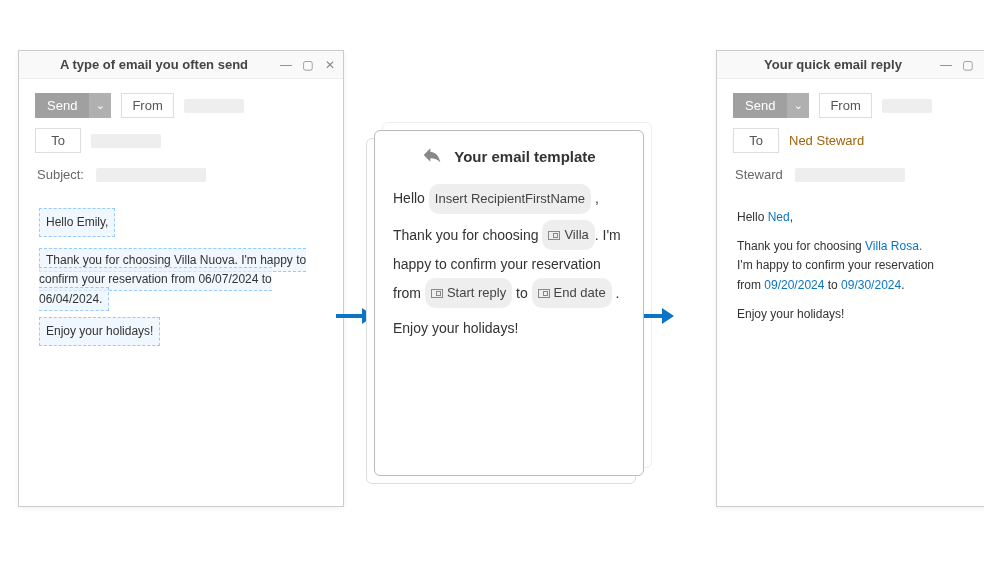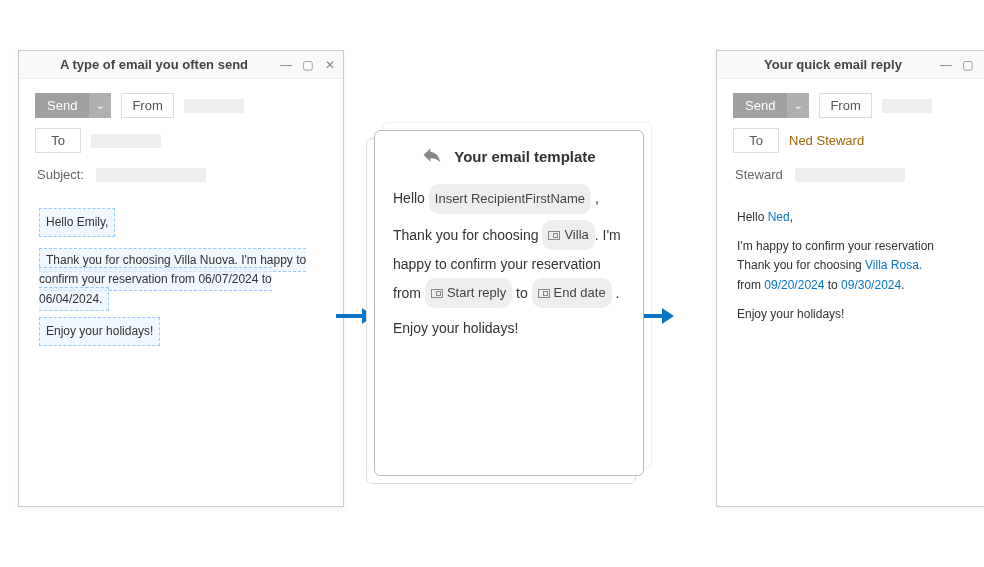--- a/index.html
+++ b/index.html
@@ -205,24 +205,24 @@
     </div>
     <div class="row">
       <span class="subject-label">Steward</span>
       <span class="gray-pill" style="width:110px"></span>
     </div>
     <div class="email-body" style="margin-top:16px">
       <div>
         <span>Hello </span><span class="link-blue">Ned</span><span>,</span>
       </div>
       <div style="height:10px"></div>
+      <div>
+        <span>Thank you for choosing </span><span class="link-blue">Villa Rosa.</span>
+      </div>
       <div>I'm happy to confirm your reservation</div>
-      <div>
-        <span>Thank you for choosing </span><span class="link-blue">Villa Rosa.</span>
-      </div>
       <div>
         <span>from </span><span class="link-blue">09/20/2024</span><span> to </span><span class="link-blue">09/30/2024</span><span>.</span>
       </div>
       <div style="height:10px"></div>
       <div>Enjoy your holidays!</div>
     </div>
   </div>
 </div>
 
 </body></html>

